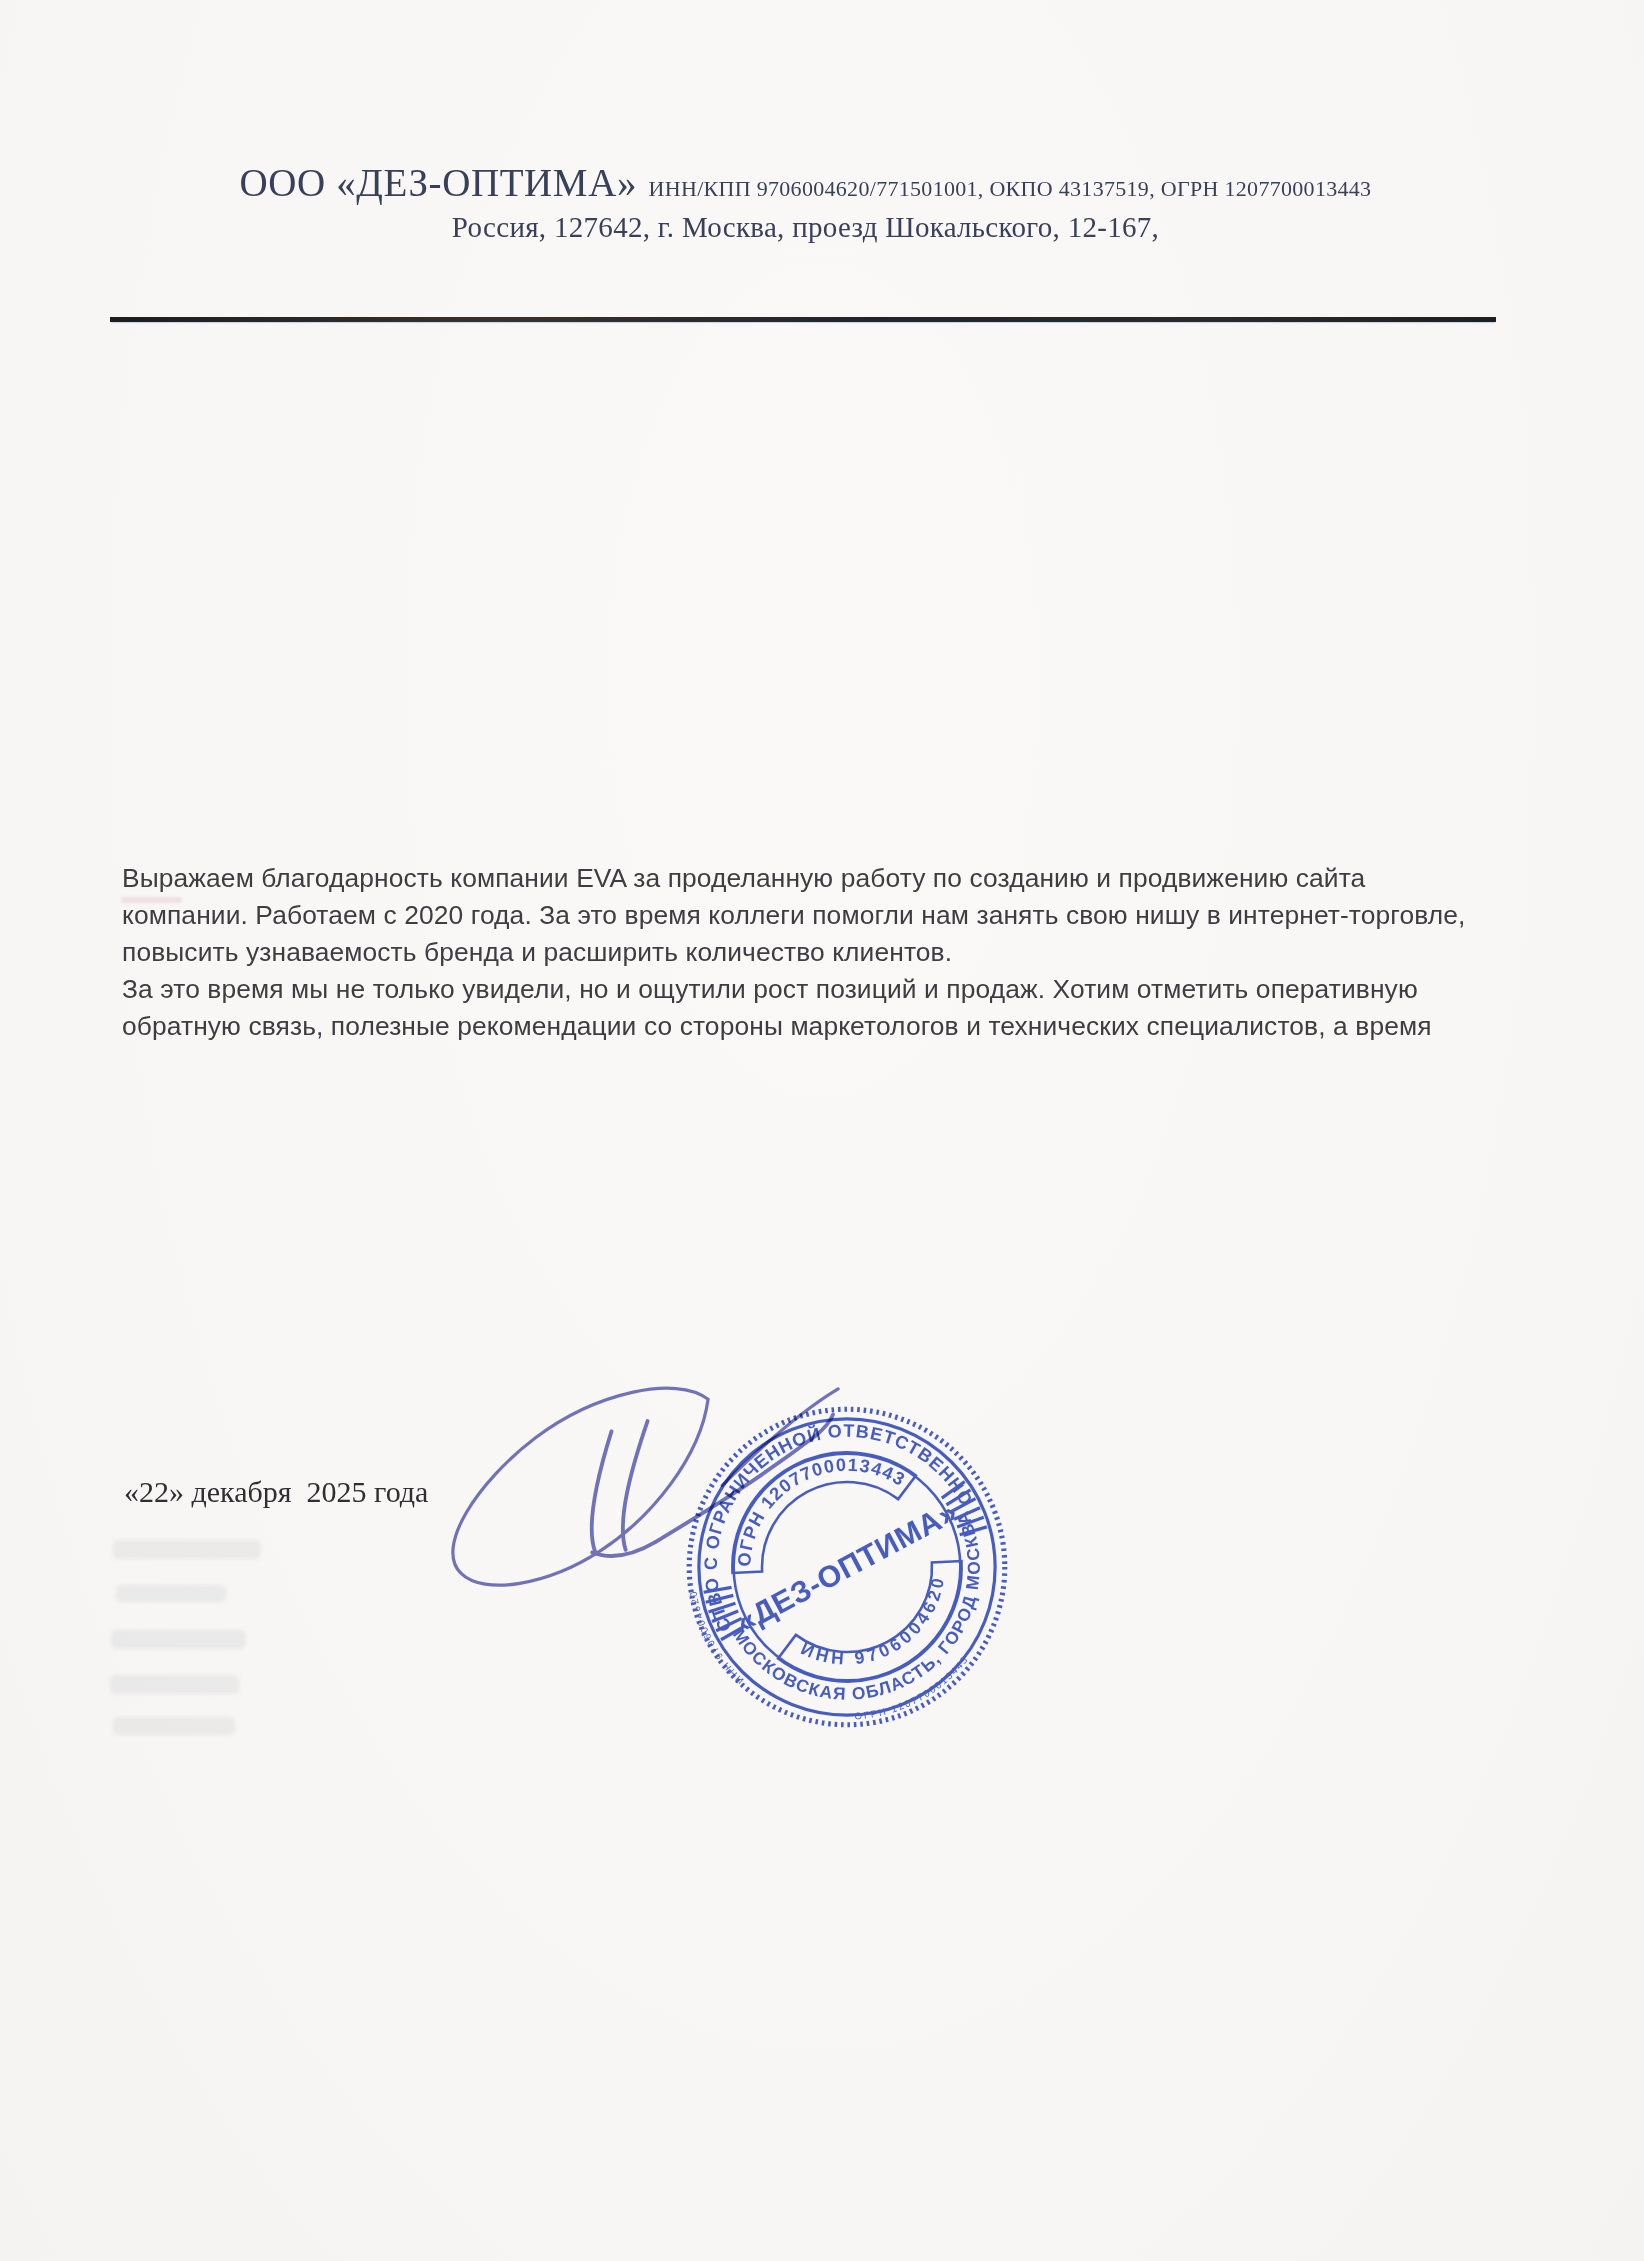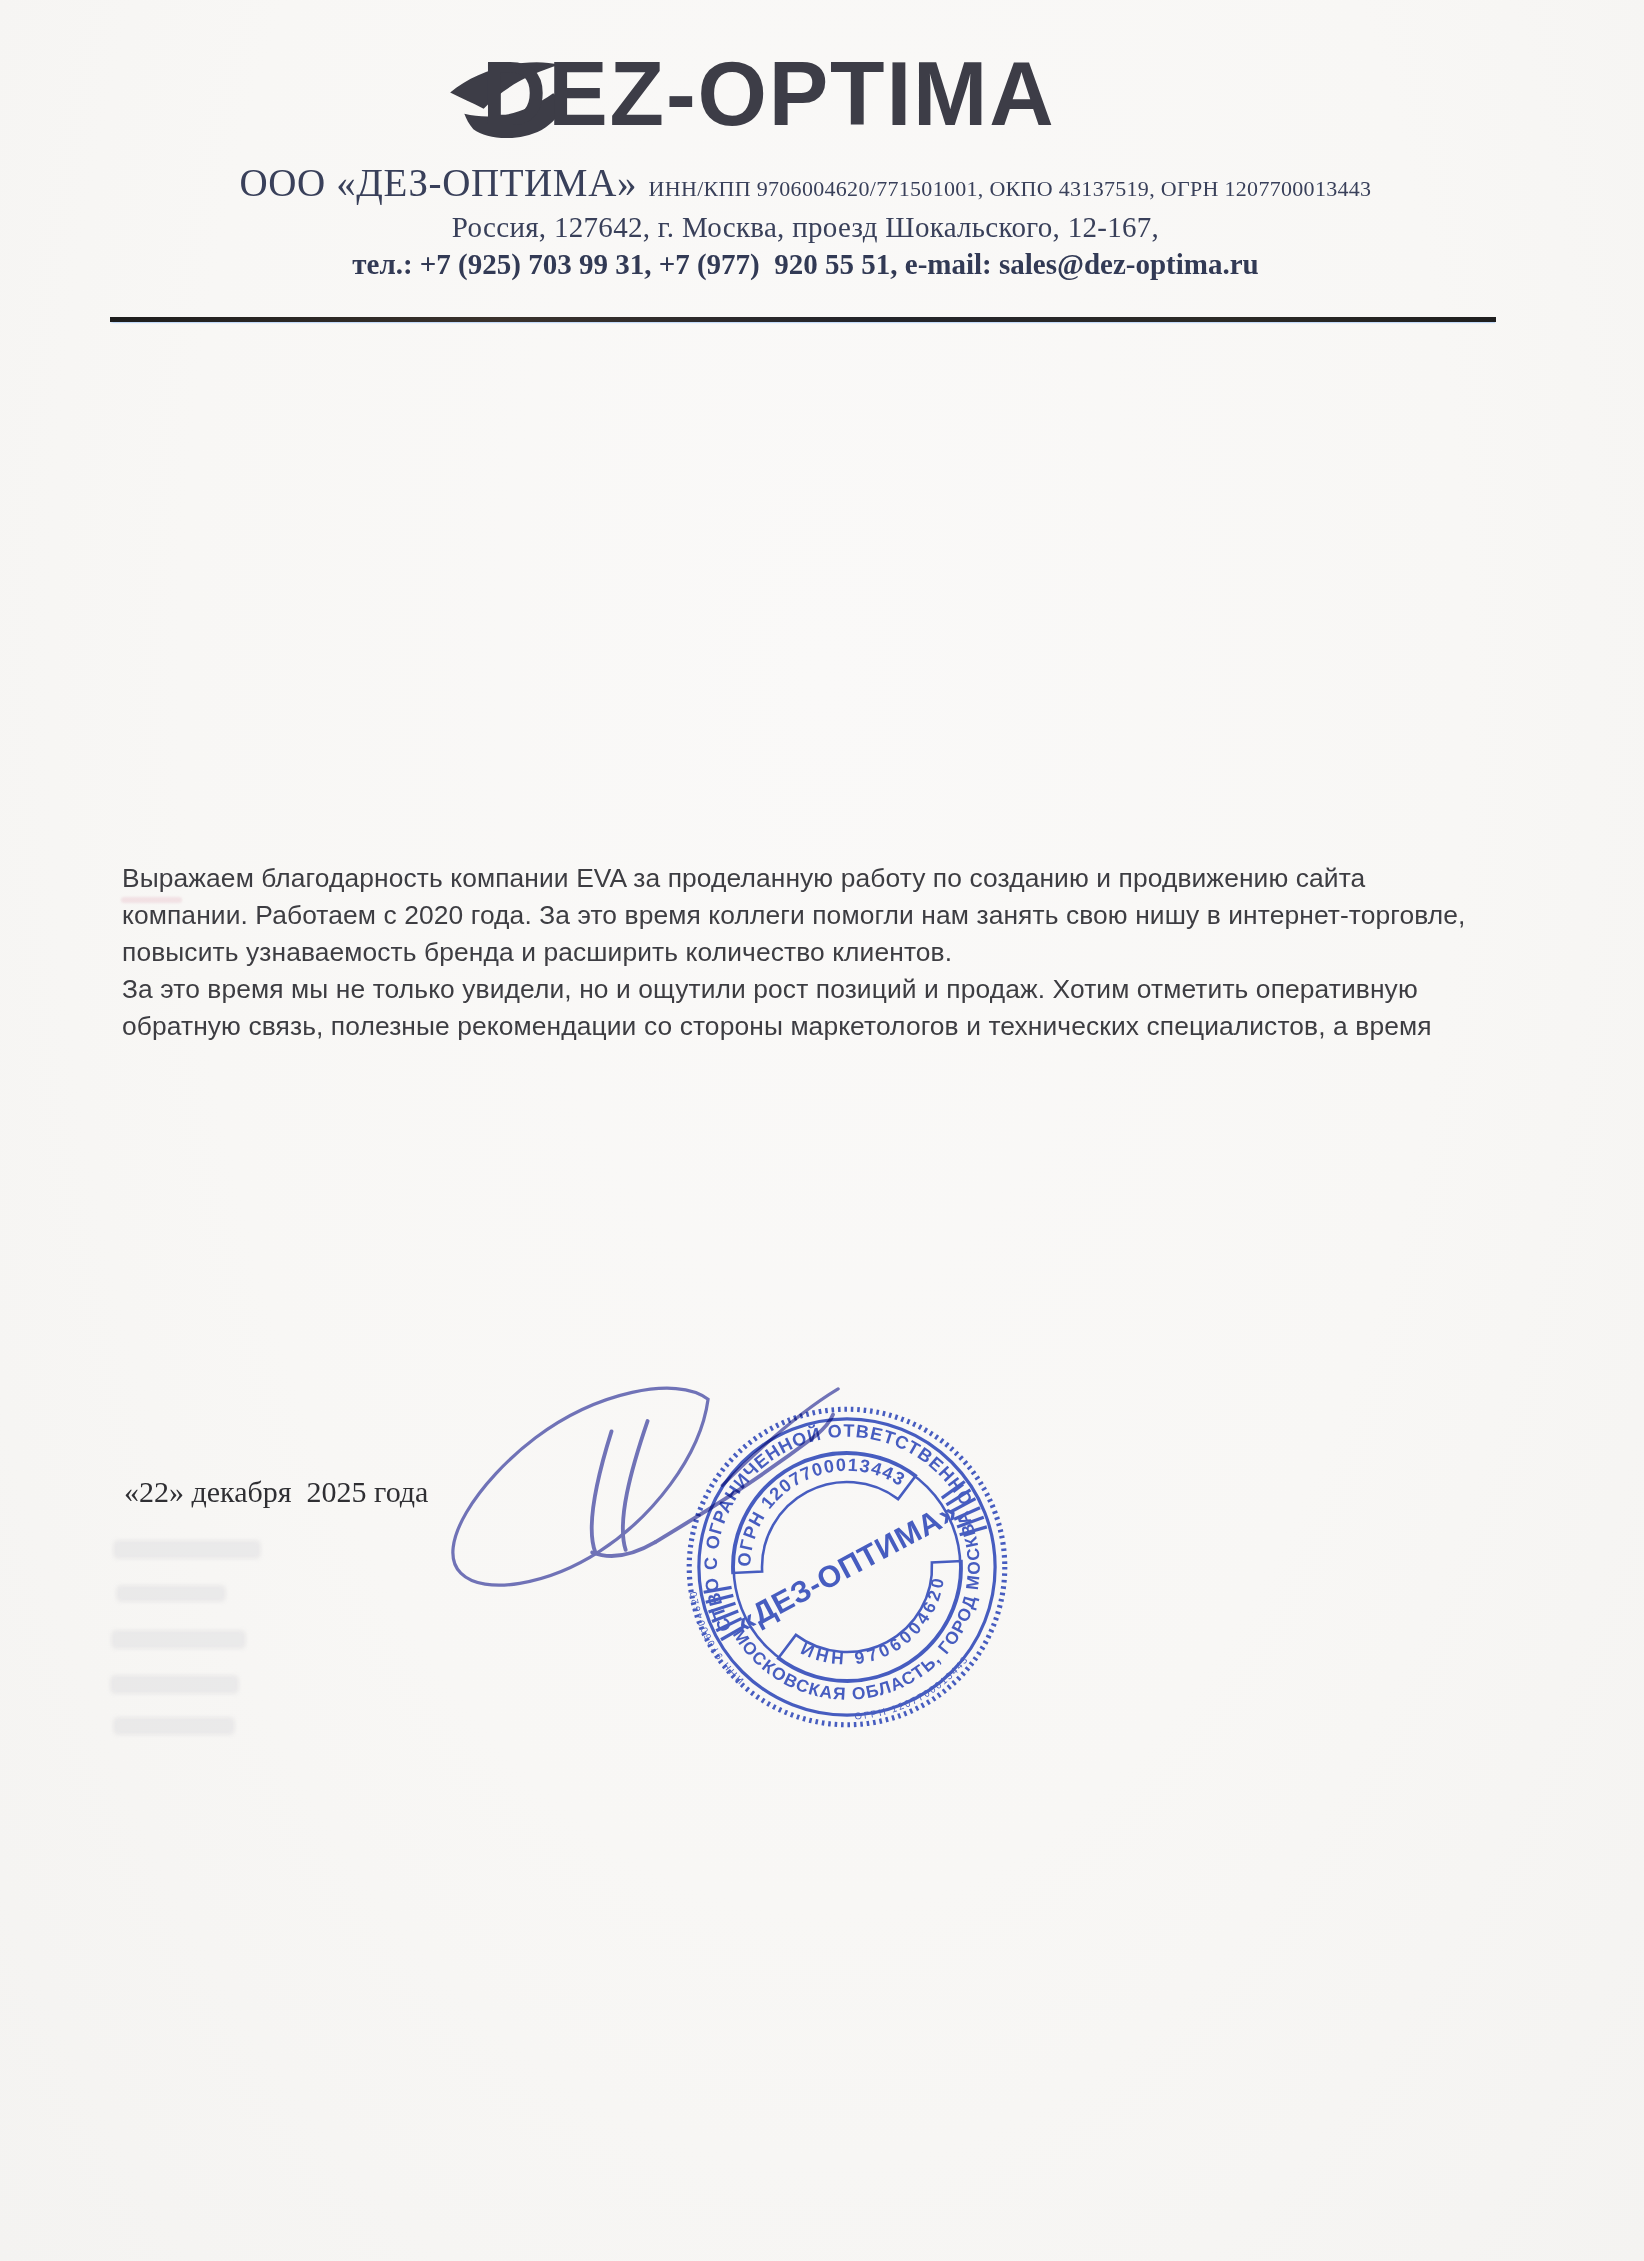--- a/index.html
+++ b/index.html
@@ -60,35 +60,27 @@
   
   .artifact{position:absolute;border-radius:5.2px;filter:blur(1.9px);}
   .ghost{background:rgba(125,125,150,.10);}
   .pink{background:rgba(205,90,130,.14);filter:blur(1.3px);}
 </style>
 </head>
 <body>
 
 <div class="page">
 
-  <div class="logo-wrap">
-    <svg class="logo-swoosh" viewBox="0 0 250 130">
-      <path d="M 8 55 C 55 16, 128 0, 178 12 C 134 25, 92 46, 60 80 C 42 71, 23 63, 8 55 Z" fill="#3d3d47"></path>
-      <path d="M 30 88 C 72 98, 118 92, 168 56 C 188 72, 180 96, 150 113 C 112 132, 66 128, 44 112 C 37 104, 33 96, 30 88 Z" fill="#3d3d47"></path>
-    </svg>
-    <div class="logo-text">DEZ-OPTIMA</div>
-  </div>
 
   <div class="header">
     <div class="header-line1">
       <span class="company-name">ООО «ДЕЗ-ОПТИМА»</span>
       <span class="company-details">ИНН/КПП 9706004620/771501001, ОКПО 43137519, ОГРН 1207700013443</span>
     </div>
     <div class="address-line">Россия, 127642, г. Москва, проезд Шокальского, 12-167,</div>
-    <div class="contacts-line">тел.: +7 (925) 703 99 31, +7 (977)  920 55 51, e-mail: sales@dez-optima.ru</div>
   </div>
 
   <div class="rule"></div>
 
   <div class="body-text">
     <div class="body-line">Выражаем благодарность компании EVA за проделанную работу по созданию и продвижению сайта</div>
     <div class="body-line">компании. Работаем с 2020 года. За это время коллеги помогли нам занять свою нишу в интернет-торговле,</div>
     <div class="body-line">повысить узнаваемость бренда и расширить количество клиентов.</div>
     <div class="body-line">За это время мы не только увидели, но и ощутили рост позиций и продаж. Хотим отметить оперативную</div>
     <div class="body-line">обратную связь, полезные рекомендации со стороны маркетологов и технических специалистов, а время</div>

